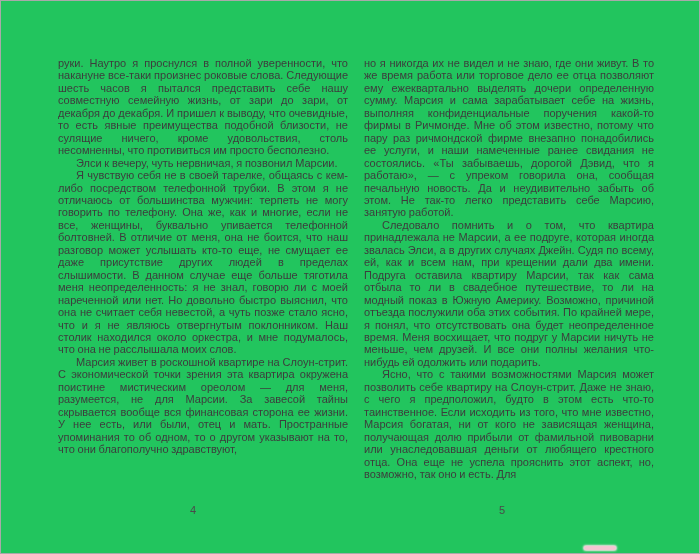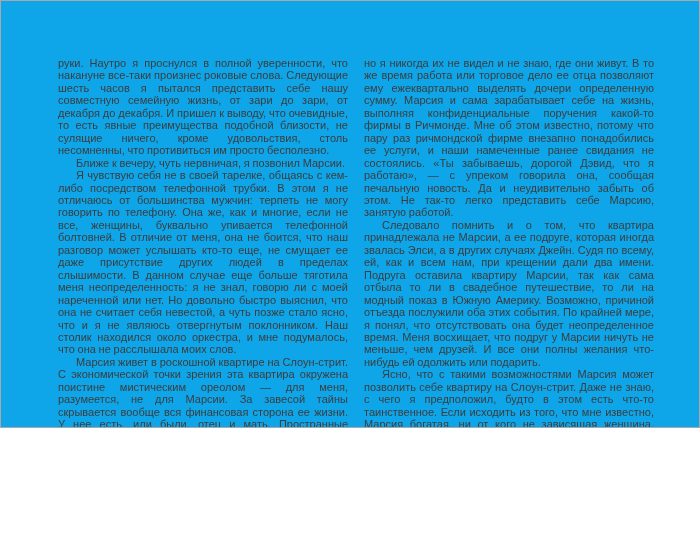--- a/index.html
+++ b/index.html
@@ -4,23 +4,23 @@
 <style>
   html, body {
     margin: 0;
     padding: 0;
     background: #ffffff;
     font-family: "Liberation Sans", sans-serif;
   }
   .spread {
     position: relative;
     width: 700px;
-    height: 428px;
+    height: 554px;
     box-sizing: border-box;
-    background: #0ea5e9;
+    background: #22c55e;
     border: 1px solid #a9a9a9;
     overflow: hidden;
   }
   .page-text {
     position: absolute;
     top: 56px;
     width: 290px;
     color: #3d3d3d;
     font-size: 11px;
     line-height: 12.45px;
@@ -60,21 +60,21 @@
     box-shadow: 0 0 2px 1px #fbe4ea;
   }
 </style>
 </head>
 <body>
 
 <div class="spread">
 
   <div class="page-text left">
     <p class="continuation">руки. Наутро я проснулся в полной уверенности, что накануне все-таки произнес роковые слова. Следующие шесть часов я пытался представить себе нашу совместную семейную жизнь, от зари до зари, от декабря до декабря. И пришел к выводу, что очевидные, то есть явные преимущества подобной близости, не сулящие ничего, кроме удовольствия, столь несомненны, что противиться им просто бесполезно.</p>
-    <p>Ближе к вечеру, чуть нервничая, я позвонил Марсии.</p>
+    <p>Элси к вечеру, чуть нервничая, я позвонил Марсии.</p>
     <p>Я чувствую себя не в своей тарелке, общаясь с кем-либо посредством телефонной трубки. В этом я не отличаюсь от большинства мужчин: терпеть не могу говорить по телефону. Она же, как и многие, если не все, женщины, буквально упивается телефонной болтовней. В отличие от меня, она не боится, что наш разговор может услышать кто-то еще, не смущает ее даже присутствие других людей в пределах слышимости. В данном случае еще больше тяготила меня неопределенность: я не знал, говорю ли с моей нареченной или нет. Но довольно быстро выяснил, что она не считает себя невестой, а чуть позже стало ясно, что и я не являюсь отвергнутым поклонником. Наш столик находился около оркестра, и мне подумалось, что она не расслышала моих слов.</p>
     <p>Марсия живет в роскошной квартире на Слоун-стрит. С экономической точки зрения эта квартира окружена поистине мистическим ореолом — для меня, разумеется, не для Марсии. За завесой тайны скрывается вообще вся финансовая сторона ее жизни. У нее есть, или были, отец и мать. Пространные упоминания то об одном, то о другом указывают на то, что они благополучно здравствуют,</p>
   </div>
 
   <div class="page-text right">
     <p class="continuation">но я никогда их не видел и не знаю, где они живут. В то же время работа или торговое дело ее отца позволяют ему ежеквартально выделять дочери определенную сумму. Марсия и сама зарабатывает себе на жизнь, выполняя конфиденциальные поручения какой-то фирмы в Ричмонде. Мне об этом известно, потому что пару раз ричмондской фирме внезапно понадобились ее услуги, и наши намеченные ранее свидания не состоялись. «Ты забываешь, дорогой Дэвид, что я работаю», — с упреком говорила она, сообщая печальную новость. Да и неудивительно забыть об этом. Не так-то легко представить себе Марсию, занятую работой.</p>
     <p>Следовало помнить и о том, что квартира принадлежала не Марсии, а ее подруге, которая иногда звалась Элси, а в других случаях Джейн. Судя по всему, ей, как и всем нам, при крещении дали два имени. Подруга оставила квартиру Марсии, так как сама отбыла то ли в свадебное путешествие, то ли на модный показ в Южную Америку. Возможно, причиной отъезда послужили оба этих события. По крайней мере, я понял, что отсутствовать она будет неопределенное время. Меня восхищает, что подруг у Марсии ничуть не меньше, чем друзей. И все они полны желания что-нибудь ей одолжить или подарить.</p>
     <p>Ясно, что с такими возможностями Марсия может позволить себе квартиру на Слоун-стрит. Даже не знаю, с чего я предположил, будто в этом есть что-то таинственное. Если исходить из того, что мне известно, Марсия богатая, ни от кого не зависящая женщина, получающая долю прибыли от фамильной пивоварни или унаследовавшая деньги от любящего крестного отца. Она еще не успела прояснить этот аспект, но, возможно, так оно и есть. Для</p>
   </div>
 

